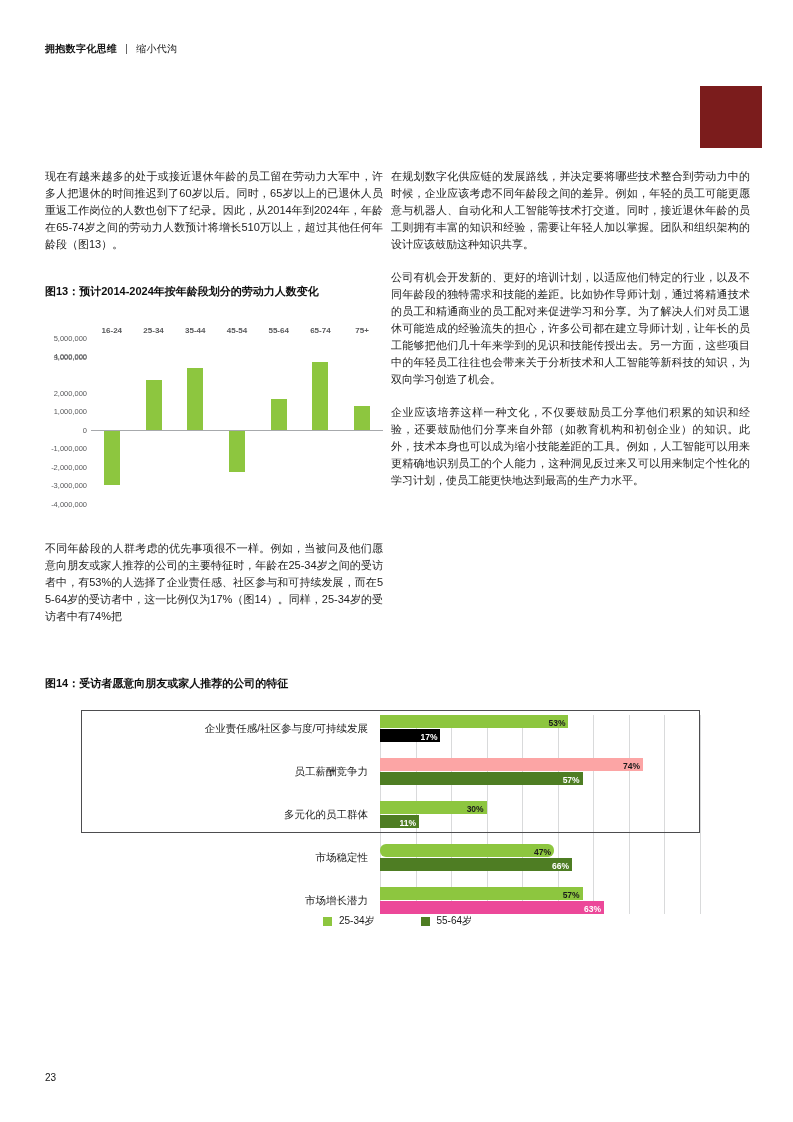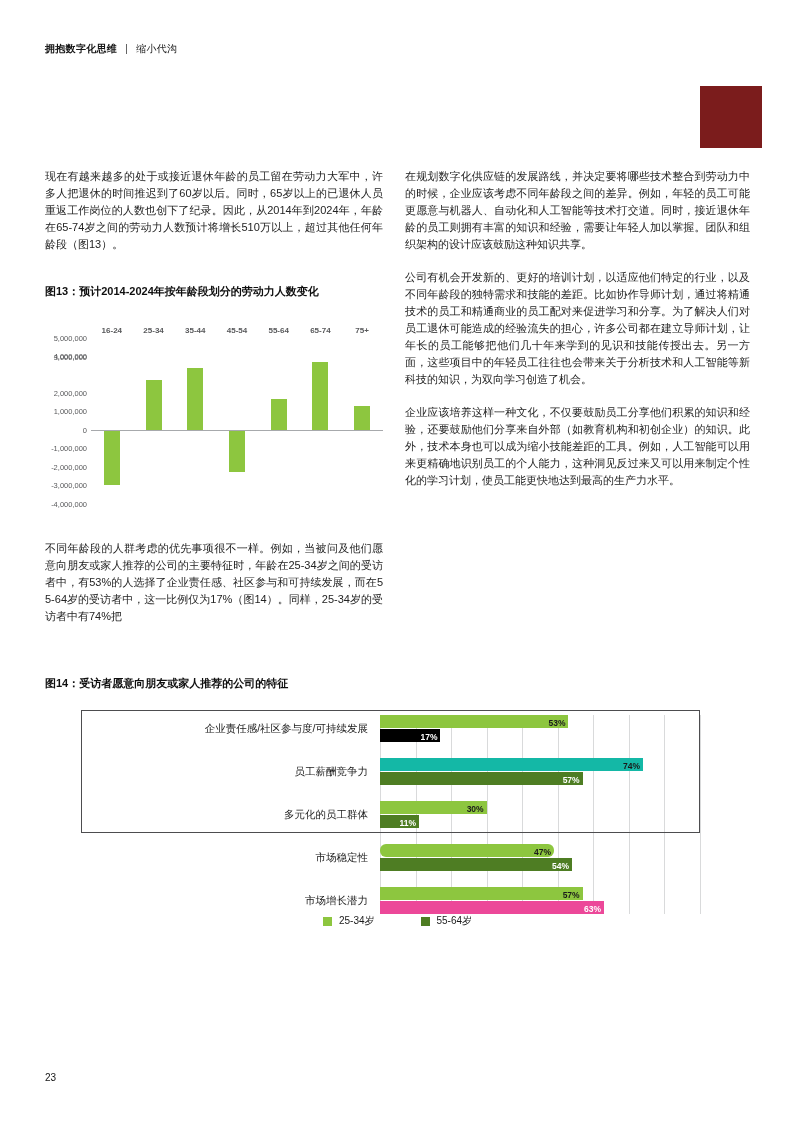--- a/index.html
+++ b/index.html
@@ -6,21 +6,21 @@
   html,body { background:#ffffff; }
   body { font-family:"Liberation Sans","DejaVu Sans",sans-serif; color:#1f1f1f; }
   .page { position:relative; width:793px; height:1122px; background:#fff; overflow:hidden; }
 
   .header { position:absolute; top:42px; left:45px; font-size:10px; color:#141414; letter-spacing:.3px; }
   .header .bold { font-weight:700; }
   .header .sep { margin:0 5px; font-weight:300; color:#444; }
 
   .corner-block { position:absolute; top:86px; right:31px; width:62px; height:62px; background:#7b1c1c; }
 
-  .columns { position:absolute; top:168px; left:45px; width:705px; display:flex; gap:22px; }
+  .columns { position:absolute; top:168px; left:45px; width:705px; display:flex; gap:8px; }
   .col { font-size:11px; line-height:17px; text-align:justify; word-break:break-all; color:#232323; }
   .col.left { width:338px; }
   .col.right { flex:1; }
   .col.right p + p { margin-top:16px; }
 
   .fig-title { font-size:11px; font-weight:700; color:#0f0f0f; word-break:keep-all; text-align:left; }
   .fig13-title { margin-top:30px; }
   #fig13 { margin-top:22px; position:relative; width:338px; }
   .para2 { margin-top:30px; }
 
@@ -120,21 +120,21 @@
               <span class="f14-val" style="color: rgb(26, 26, 26);">53%</span>
             </div>
             <div class="f14-bar" style="width: 60.4444px; background: #000000; margin-top: 1px; padding-left: 40px;">
               <span class="f14-val" style="color: rgb(255, 255, 255);">17%</span>
             </div>
           </div>
         </div>
         <div class="f14-row">
           <div class="f14-label">员工薪酬竞争力</div>
           <div class="f14-bars">
-            <div class="f14-bar" style="width: 263.111px; background: #14b8a6;">
+            <div class="f14-bar" style="width: 263.111px; background: #fca5a5;">
               <span class="f14-val" style="color: rgb(26, 26, 26);">74%</span>
             </div>
             <div class="f14-bar" style="width: 202.667px; background: rgb(78, 125, 35); margin-top: 1px;">
               <span class="f14-val" style="color: rgb(255, 255, 255);">57%</span>
             </div>
           </div>
         </div>
         <div class="f14-row">
           <div class="f14-label">多元化的员工群体</div>
           <div class="f14-bars">
@@ -146,21 +146,21 @@
             </div>
           </div>
         </div>
         <div class="f14-row">
           <div class="f14-label">市场稳定性</div>
           <div class="f14-bars">
             <div class="f14-bar" style="width: 174px; background: rgb(141, 198, 63); border-radius: 6px;">
               <span class="f14-val" style="color: rgb(26, 26, 26);">47%</span>
             </div>
             <div class="f14-bar" style="width: 192px; background: rgb(78, 125, 35); margin-top: 1px;">
-              <span class="f14-val" style="color: rgb(255, 255, 255);">54%</span>
+              <span class="f14-val" style="color: rgb(255, 255, 255);">66%</span>
             </div>
           </div>
         </div>
         <div class="f14-row" style="margin-bottom: 0px;">
           <div class="f14-label">市场增长潜力</div>
           <div class="f14-bars">
             <div class="f14-bar" style="width: 202.667px; background: rgb(141, 198, 63);">
               <span class="f14-val" style="color: rgb(26, 26, 26);">57%</span>
             </div>
             <div class="f14-bar" style="width: 224px; background: #ec4899; margin-top: 1px;">

